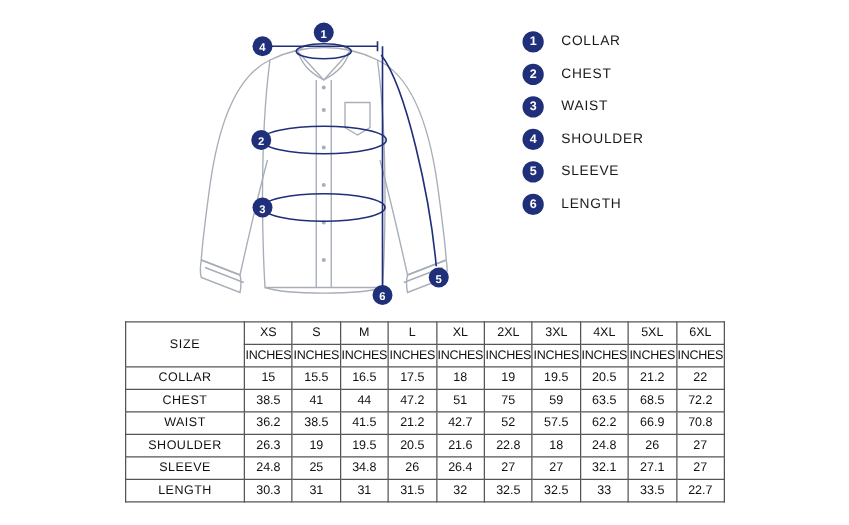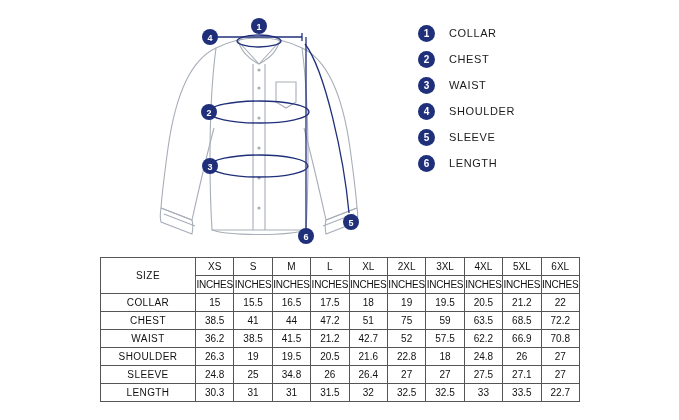--- a/index.html
+++ b/index.html
@@ -297,21 +297,21 @@
 
         <tr class="data-row">
           <td class="col-label row-label">SLEEVE</td>
           <td>24.8</td>
           <td>25</td>
           <td>34.8</td>
           <td>26</td>
           <td>26.4</td>
           <td>27</td>
           <td>27</td>
-          <td>27.5</td>
+          <td>32.1</td>
           <td>27.1</td>
           <td>27</td>
         </tr>
 
         <tr class="data-row">
           <td class="col-label row-label">LENGTH</td>
           <td>30.3</td>
           <td>31</td>
           <td>31</td>
           <td>31.5</td>

